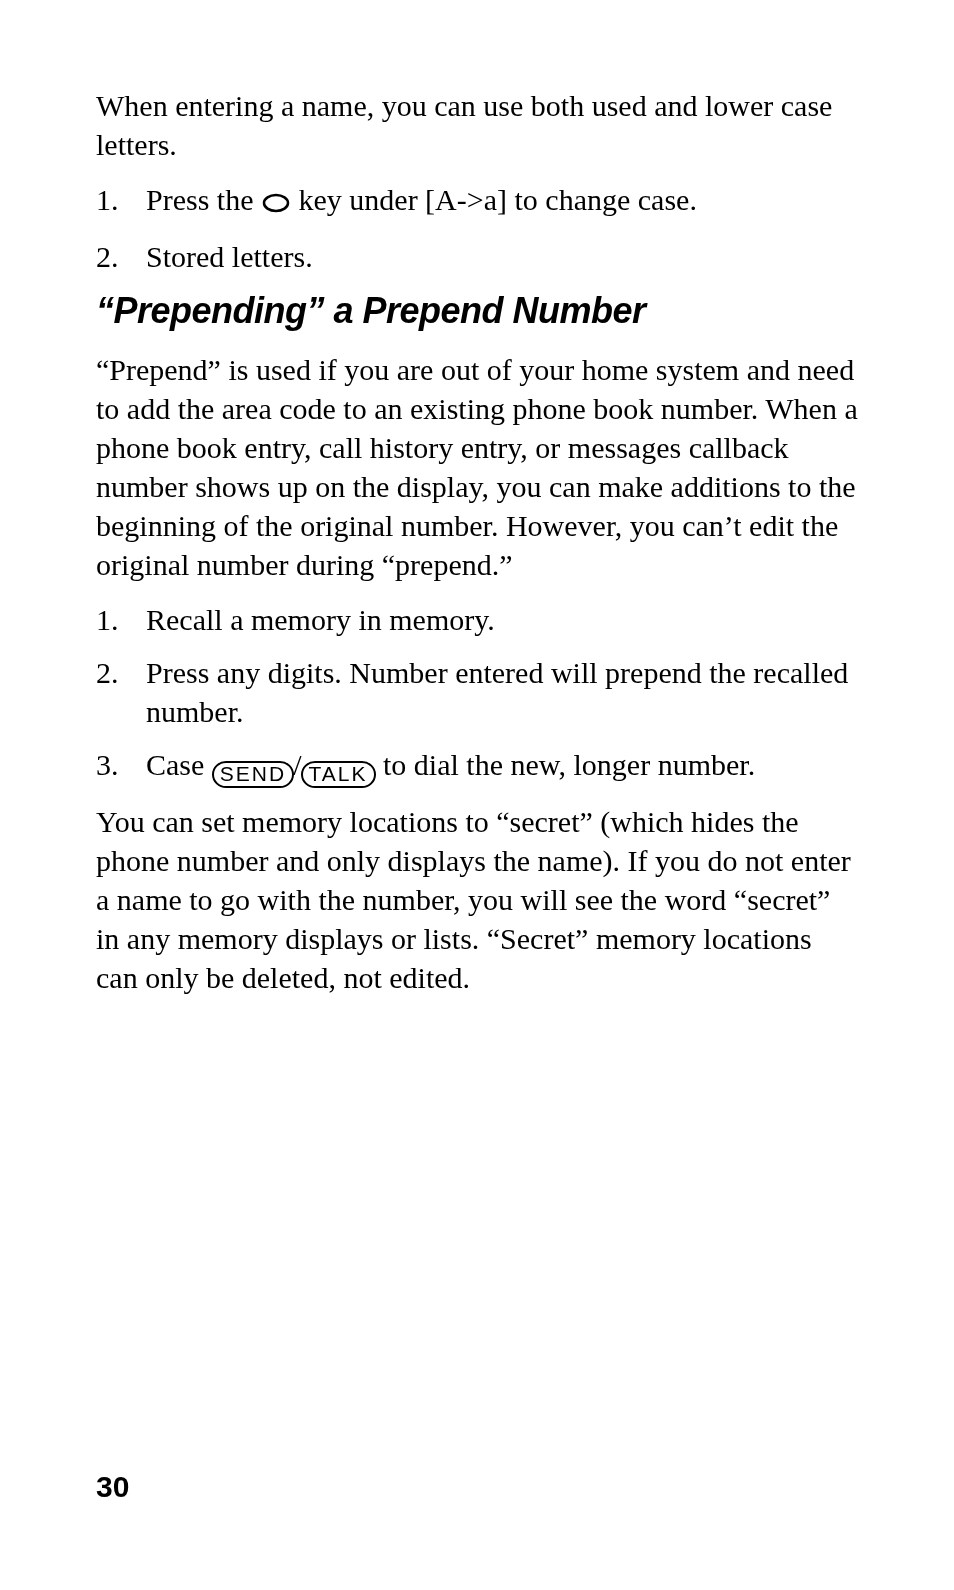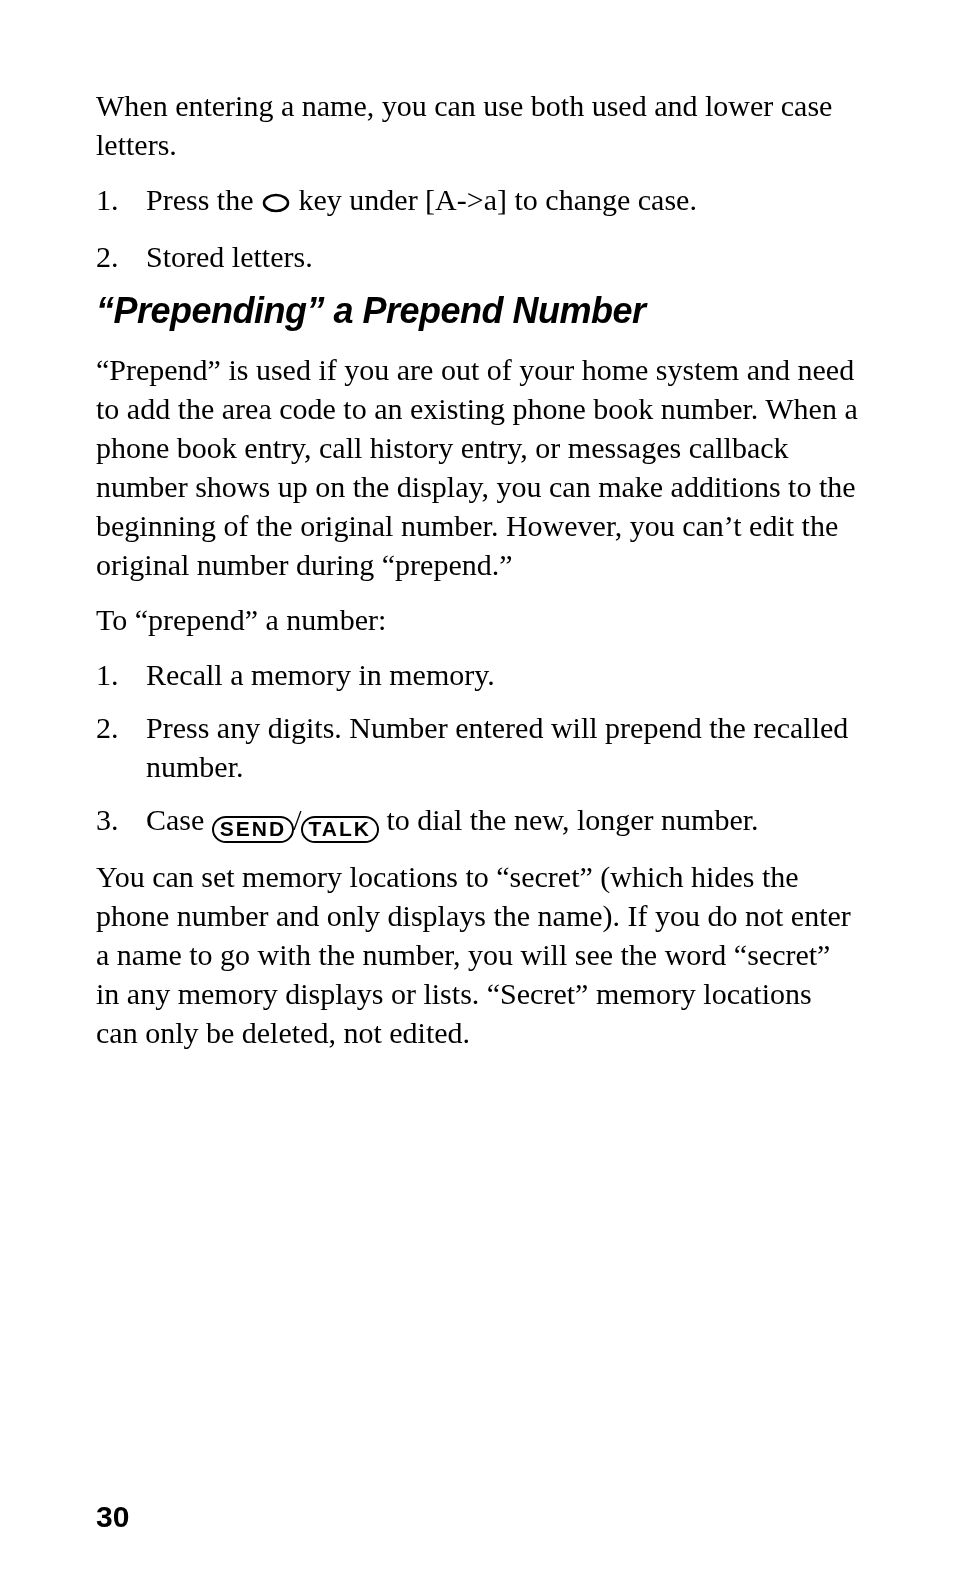--- a/index.html
+++ b/index.html
@@ -41,38 +41,38 @@
   }
   ol li::before {
     content: counter(item) ".";
     position: absolute;
     left: 0;
     top: 0;
   }
   .page-number {
     position: absolute;
     left: 96px;
-    bottom: 56px;
+    bottom: 86px;
     font-family: "Arial Narrow", Arial, sans-serif;
     font-weight: 900;
     font-size: 30px;
   }
   
   .inline-icon {
     display: inline-block;
     vertical-align: -4px;
   }
   .key-button {
     display: inline-block;
     vertical-align: -6px;
     border: 2px solid #000;
     border-radius: 14px / 50%;
     padding: 0 6px 1px 6px;
     font-family: Arial, Helvetica, sans-serif;
-    font-weight: 700;
+    font-weight: 400;
     font-size: 21px;
     letter-spacing: 2px;
     line-height: 22px;
   }
   .slash-sep {
     font-size: 30px;
     margin: 0 -1px;
   }
   .sec1 { margin-bottom: 8px; }
   .sec2 { margin-bottom: 8px; }
@@ -88,21 +88,20 @@
             <ellipse cx="15" cy="11" rx="12" ry="8" fill="none" stroke="#000" stroke-width="2.5"></ellipse>
           </svg></span><span> key under [A-&gt;a] to change case.</span>
     </li>
     <li>Stored letters.</li>
   </ol>
 </section>
 
 <section class="sec2">
   <h2>“Prepending” a Prepend Number</h2>
   <p>“Prepend” is used if you are out of your home system and need to add the area code to an existing phone book number. When a phone book entry, call history entry, or messages callback number shows up on the display, you can make additions to the beginning of the original number. However, you can’t edit the original number during “prepend.”</p>
-  <p>To “prepend” a number:</p>
   <ol>
     <li>Recall a memory in memory.</li>
     <li>Press any digits. Number entered will prepend the recalled number.</li>
     <li>
       <span>Case </span><span class="key-button">SEND</span><span class="slash-sep">/</span><span class="key-button">TALK</span><span> to dial the new, longer number.</span>
     </li>
   </ol>
 </section>
 
 <section>

